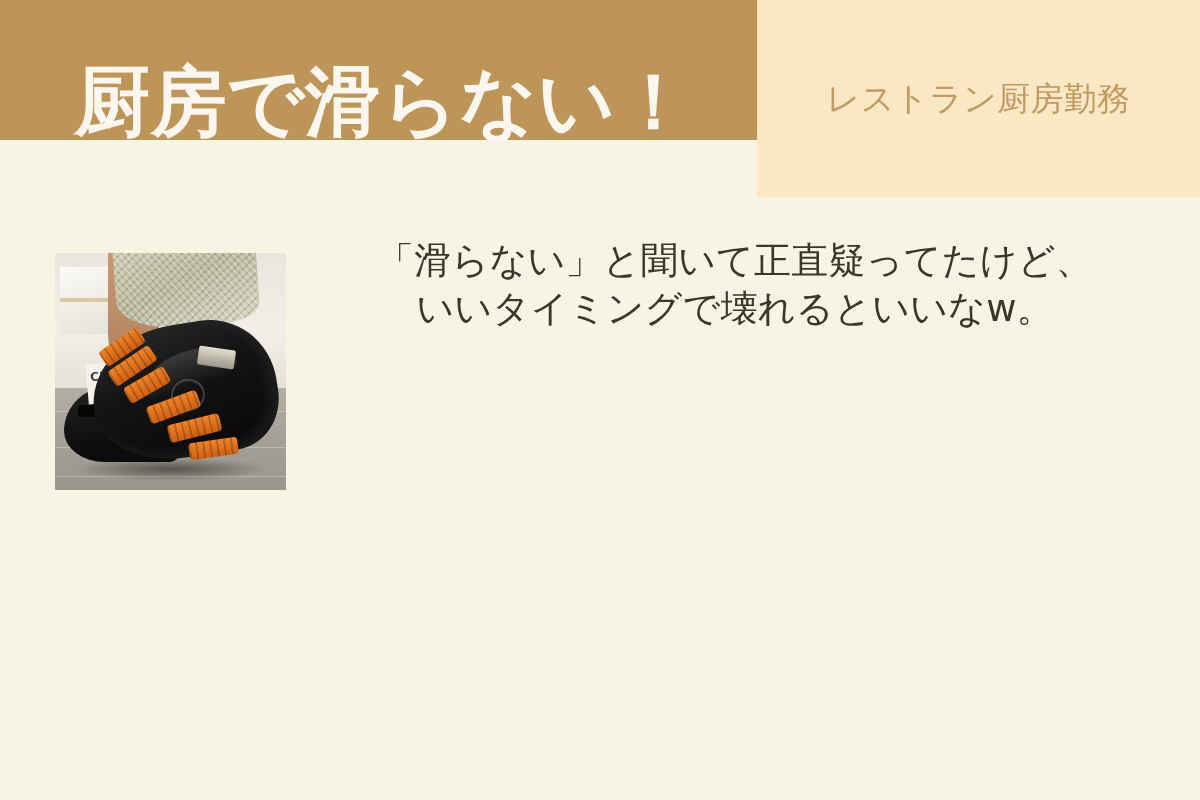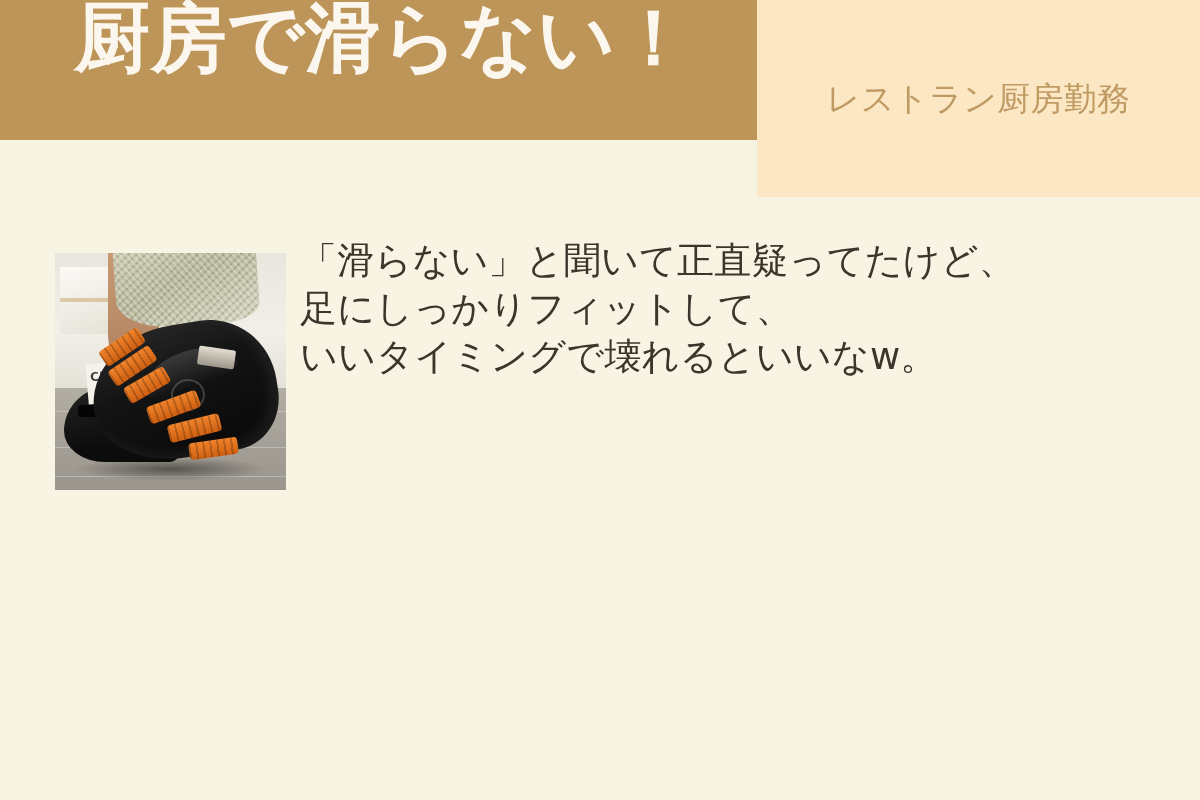--- a/index.html
+++ b/index.html
@@ -30,21 +30,21 @@
     width: 1200px;
     height: 197px;
     display: flex;
     flex-direction: row;
   }
   .header-left {
     width: 757px;
     height: 140px;
     background: #BD9559;
     display: flex;
-    align-items: flex-start;
+    align-items: flex-end;
   }
   .header-title {
     margin: 0 0 0 74px;
     color: #FBF7EE;
     font-size: 76px;
     font-weight: bold;
     line-height: 1.0;
     letter-spacing: 0.005em;
     white-space: nowrap;
     text-rendering: geometricPrecision;
@@ -230,20 +230,21 @@
     left: 8%; bottom: 4%; width: 84%; height: 10%;
     background: radial-gradient(ellipse at center, rgba(0,0,0,.45), rgba(0,0,0,0) 70%);
   }
 
   
   .testimonial {
     position: absolute;
     left: 300px;
     top: 40px;
     width: 870px;
+    text-align: center;
     color: #3B352C;
     font-size: 37px;
     line-height: 48px;
     letter-spacing: 0.005em;
   }
   .para {
     margin: 0;
   }
   .para-gap {
     height: 48px;
@@ -318,21 +319,20 @@
           </div>
 
         <div class="ph-shadow"></div>
       </div>
     </div>
 
     <div class="testimonial">
 
       <div class="para">
         <span class="line">「滑らない」と聞いて正直疑ってたけど、</span>
-        <span class="line">足にしっかりフィットして、</span>
         <span class="line">いいタイミングで壊れるといいなw。</span>
       </div>
 
       <div class="para-gap"></div>
 
 
     </div>
 
   </div>
 </div>

